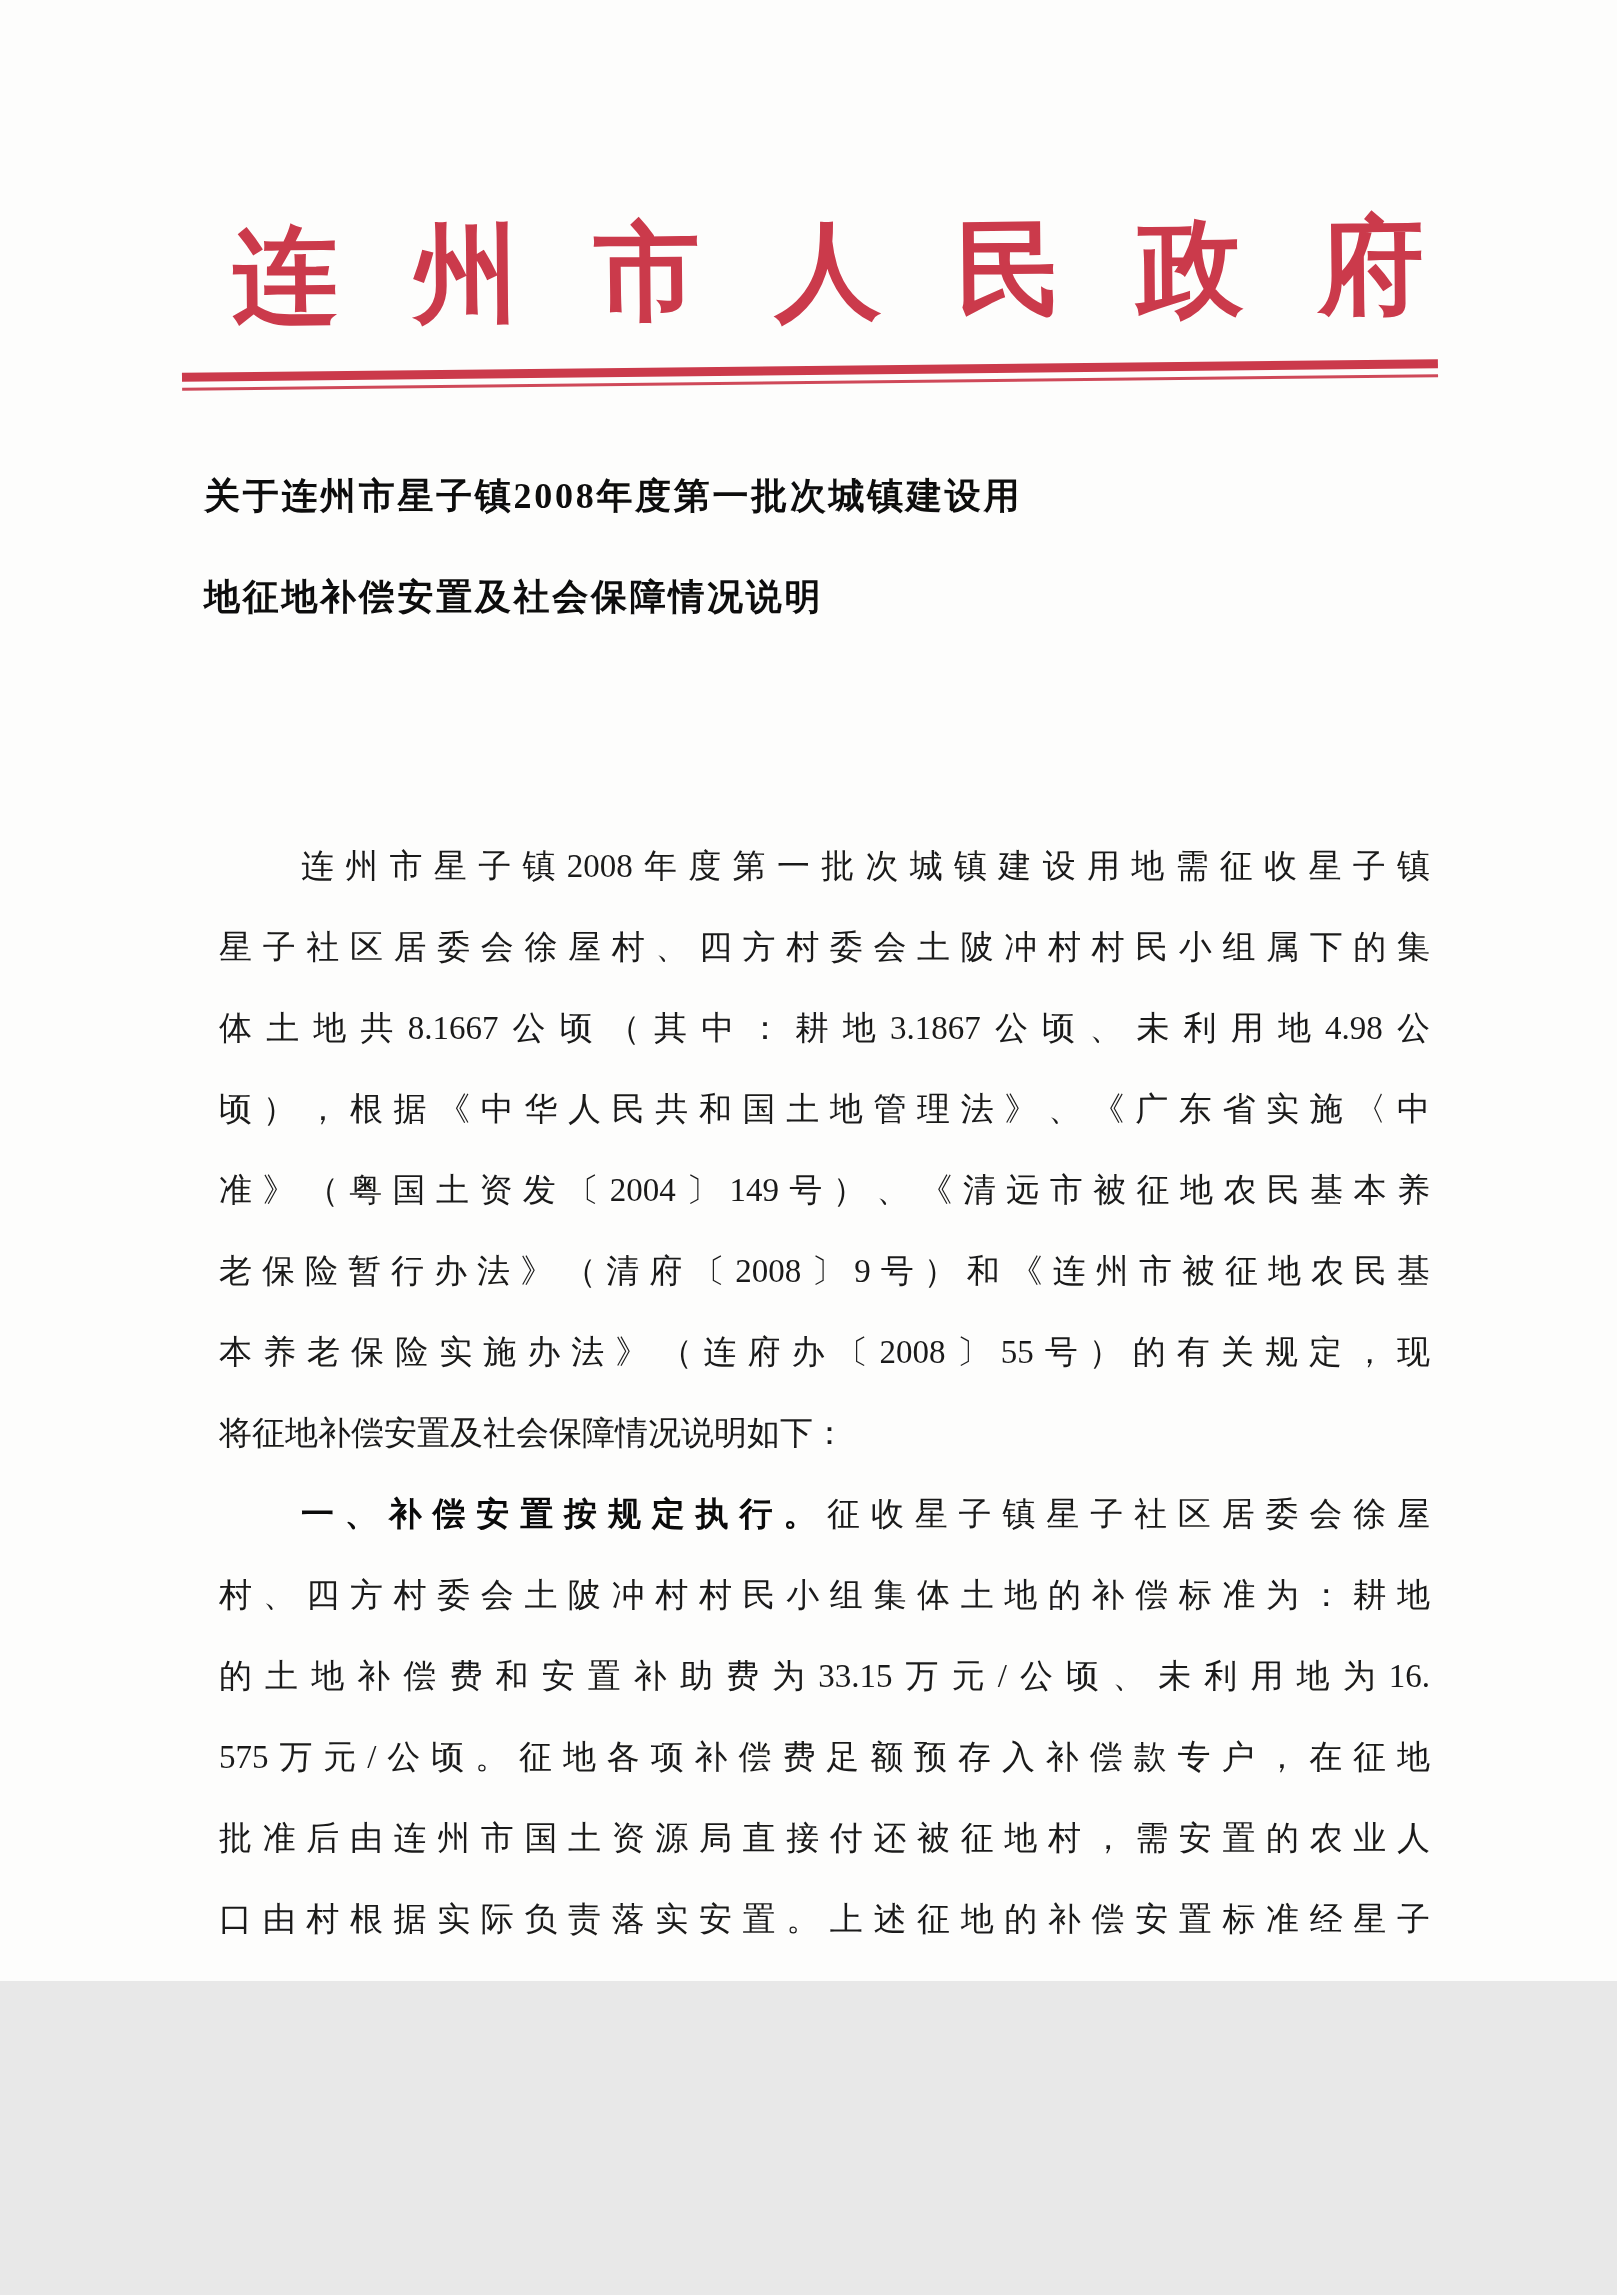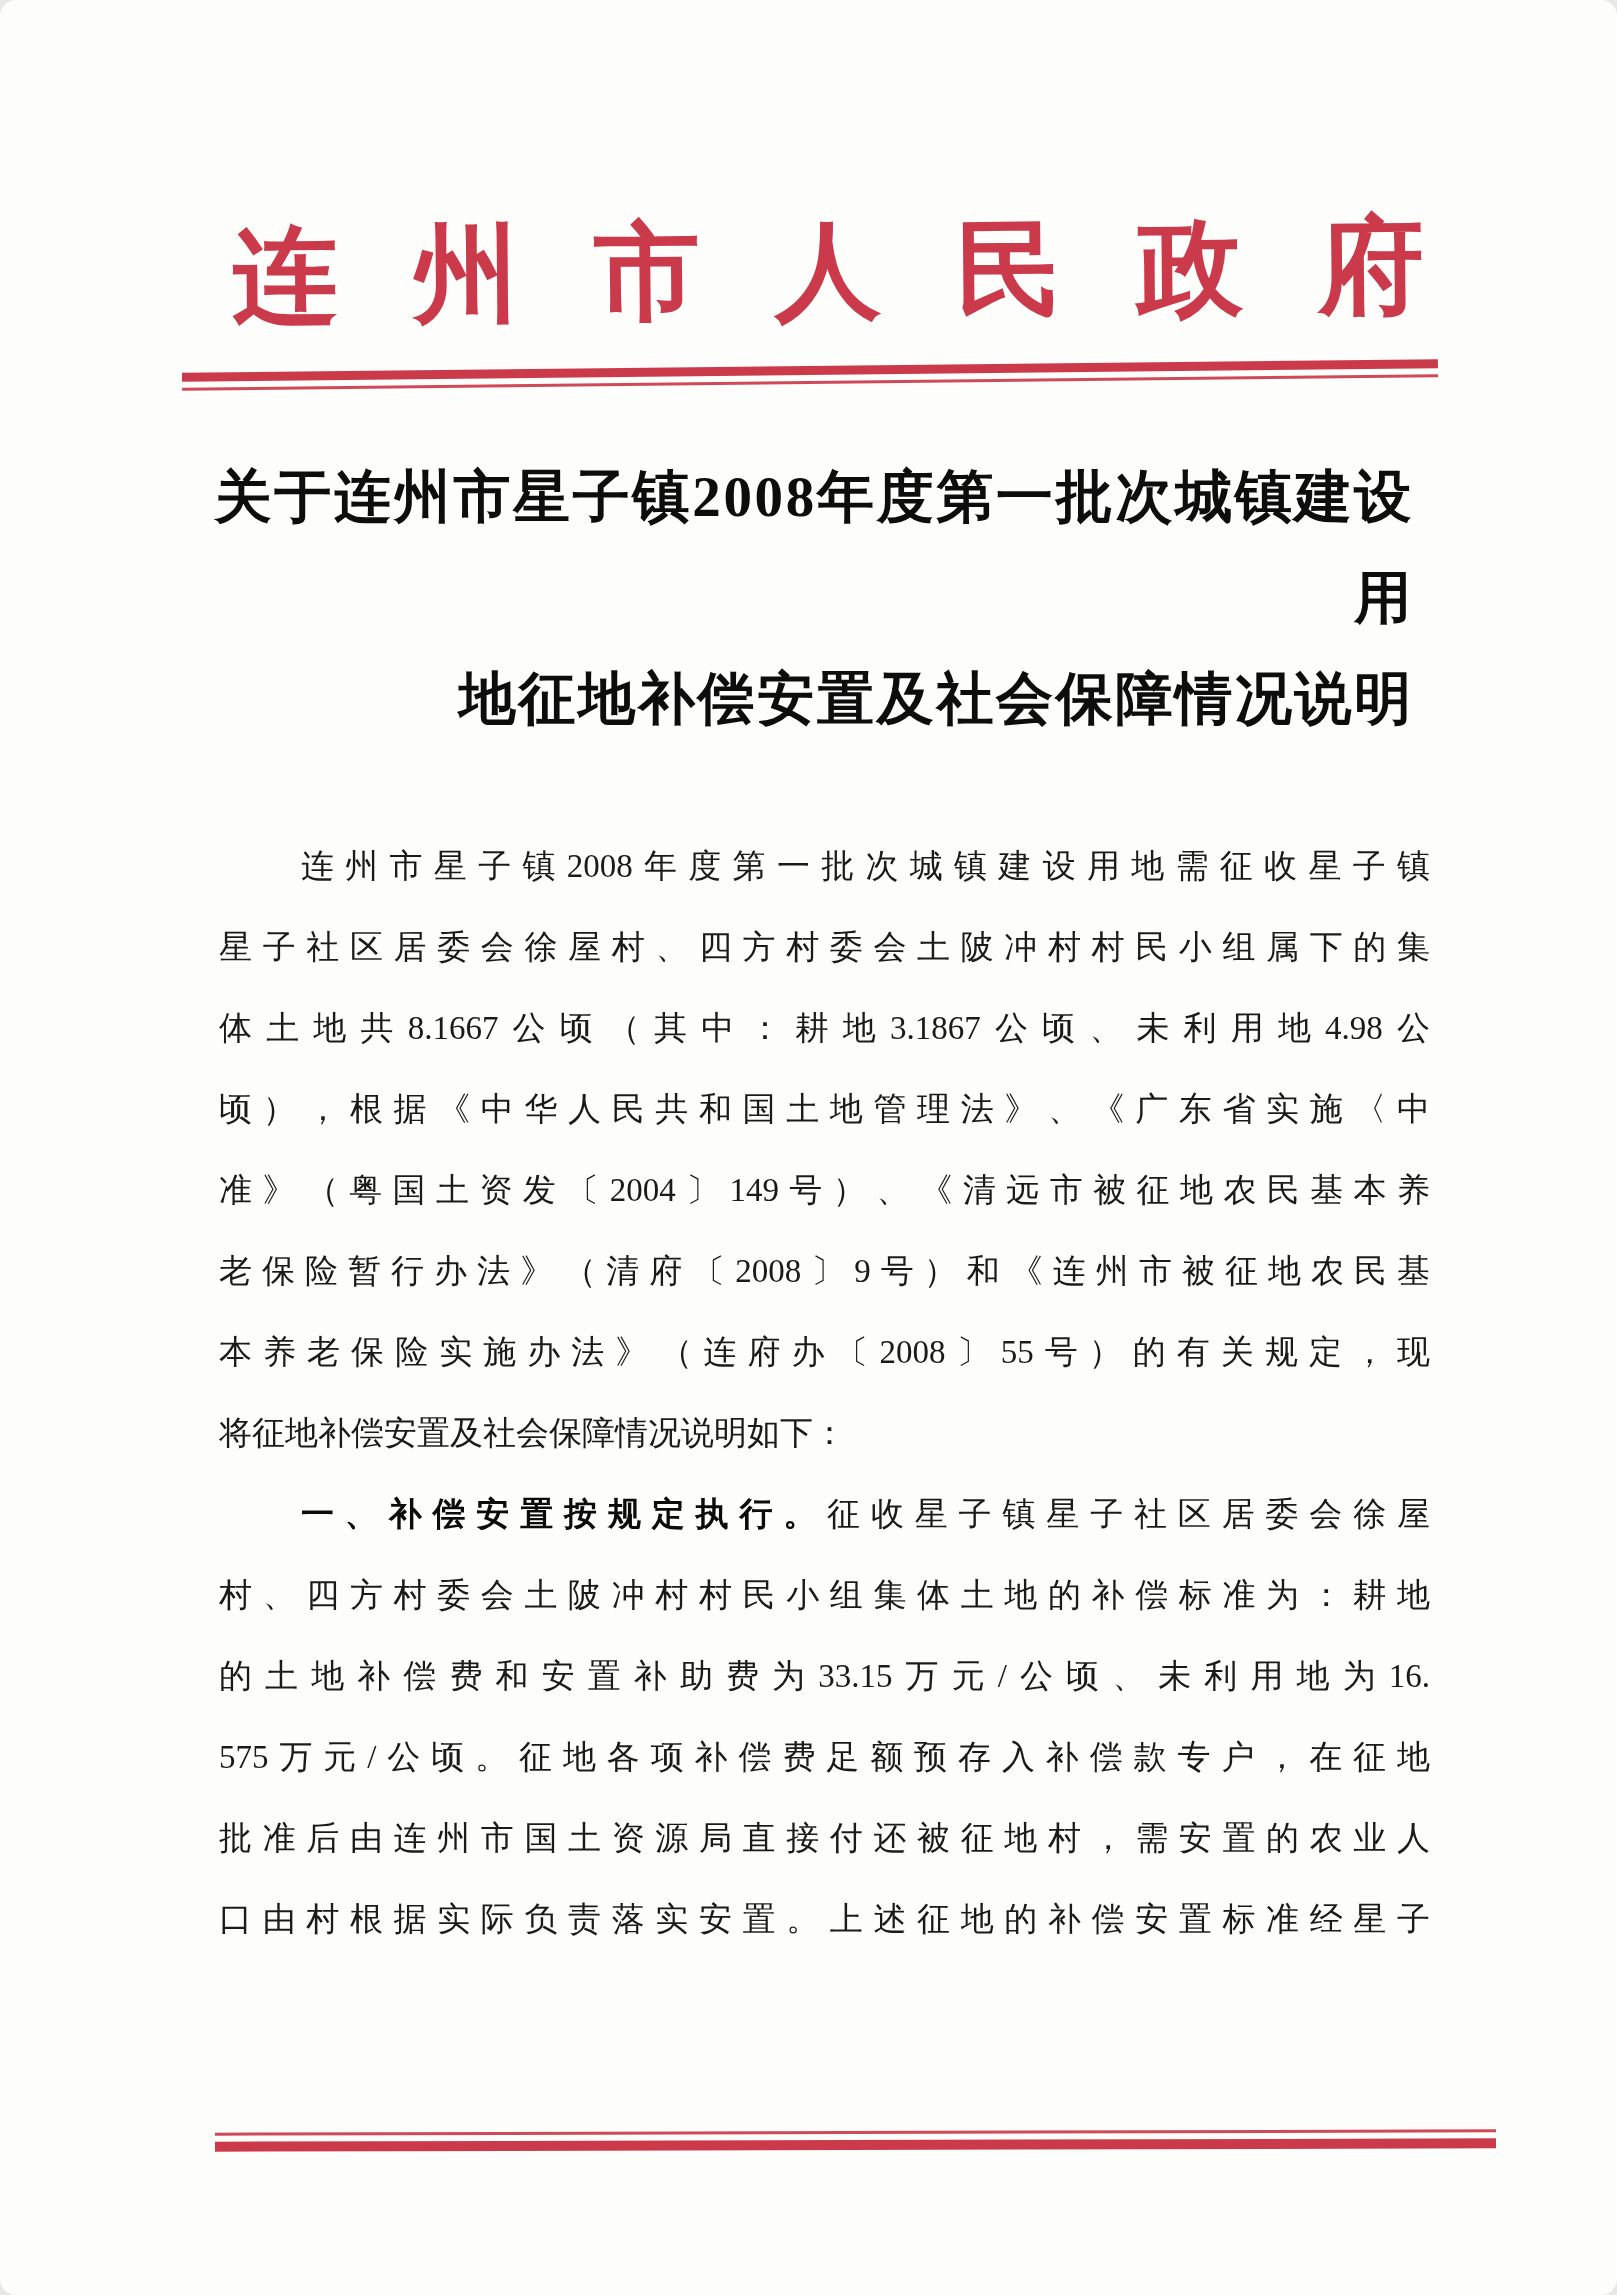--- a/index.html
+++ b/index.html
@@ -8,24 +8,23 @@
     --page-background:#fdfdfc;
   }
   html,body{margin:0;padding:0;}
   body{
     background:#e8e8e8;
     font-family:"Liberation Serif","DejaVu Serif",serif;
   }
   .page{
     position:relative;
     width:1617px;
-    height:2295px;
+    height:1981px;
     background:var(--page-background);
     overflow:hidden;
-    border-radius:16px;
   }
   
   .letterhead{
     position:absolute;
     left:232px;
     top:219px;
     font-size:106px;
     line-height:1;
     font-weight:700;
     letter-spacing:75px;
@@ -46,22 +45,22 @@
   .rule-top .bar-thick{height:8.6px;background:var(--accent-red);}
   .rule-top .bar-gap{height:6px;}
   .rule-top .bar-thin{height:3.3px;background:var(--accent-red);opacity:.92;}
   
   .doc-title{
     position:absolute;
     left:204px;
     top:446px;
     width:1210px;
     margin:0;
-    text-align:right;
-    font-size:57px;
+    text-align:left;
+    font-size:36px;
     letter-spacing:2.7px;
     line-height:101px;
     font-weight:700;
     color:#0d0d0d;
   }
   
   .body-text{
     position:absolute;
     left:219px;
     top:826px;

